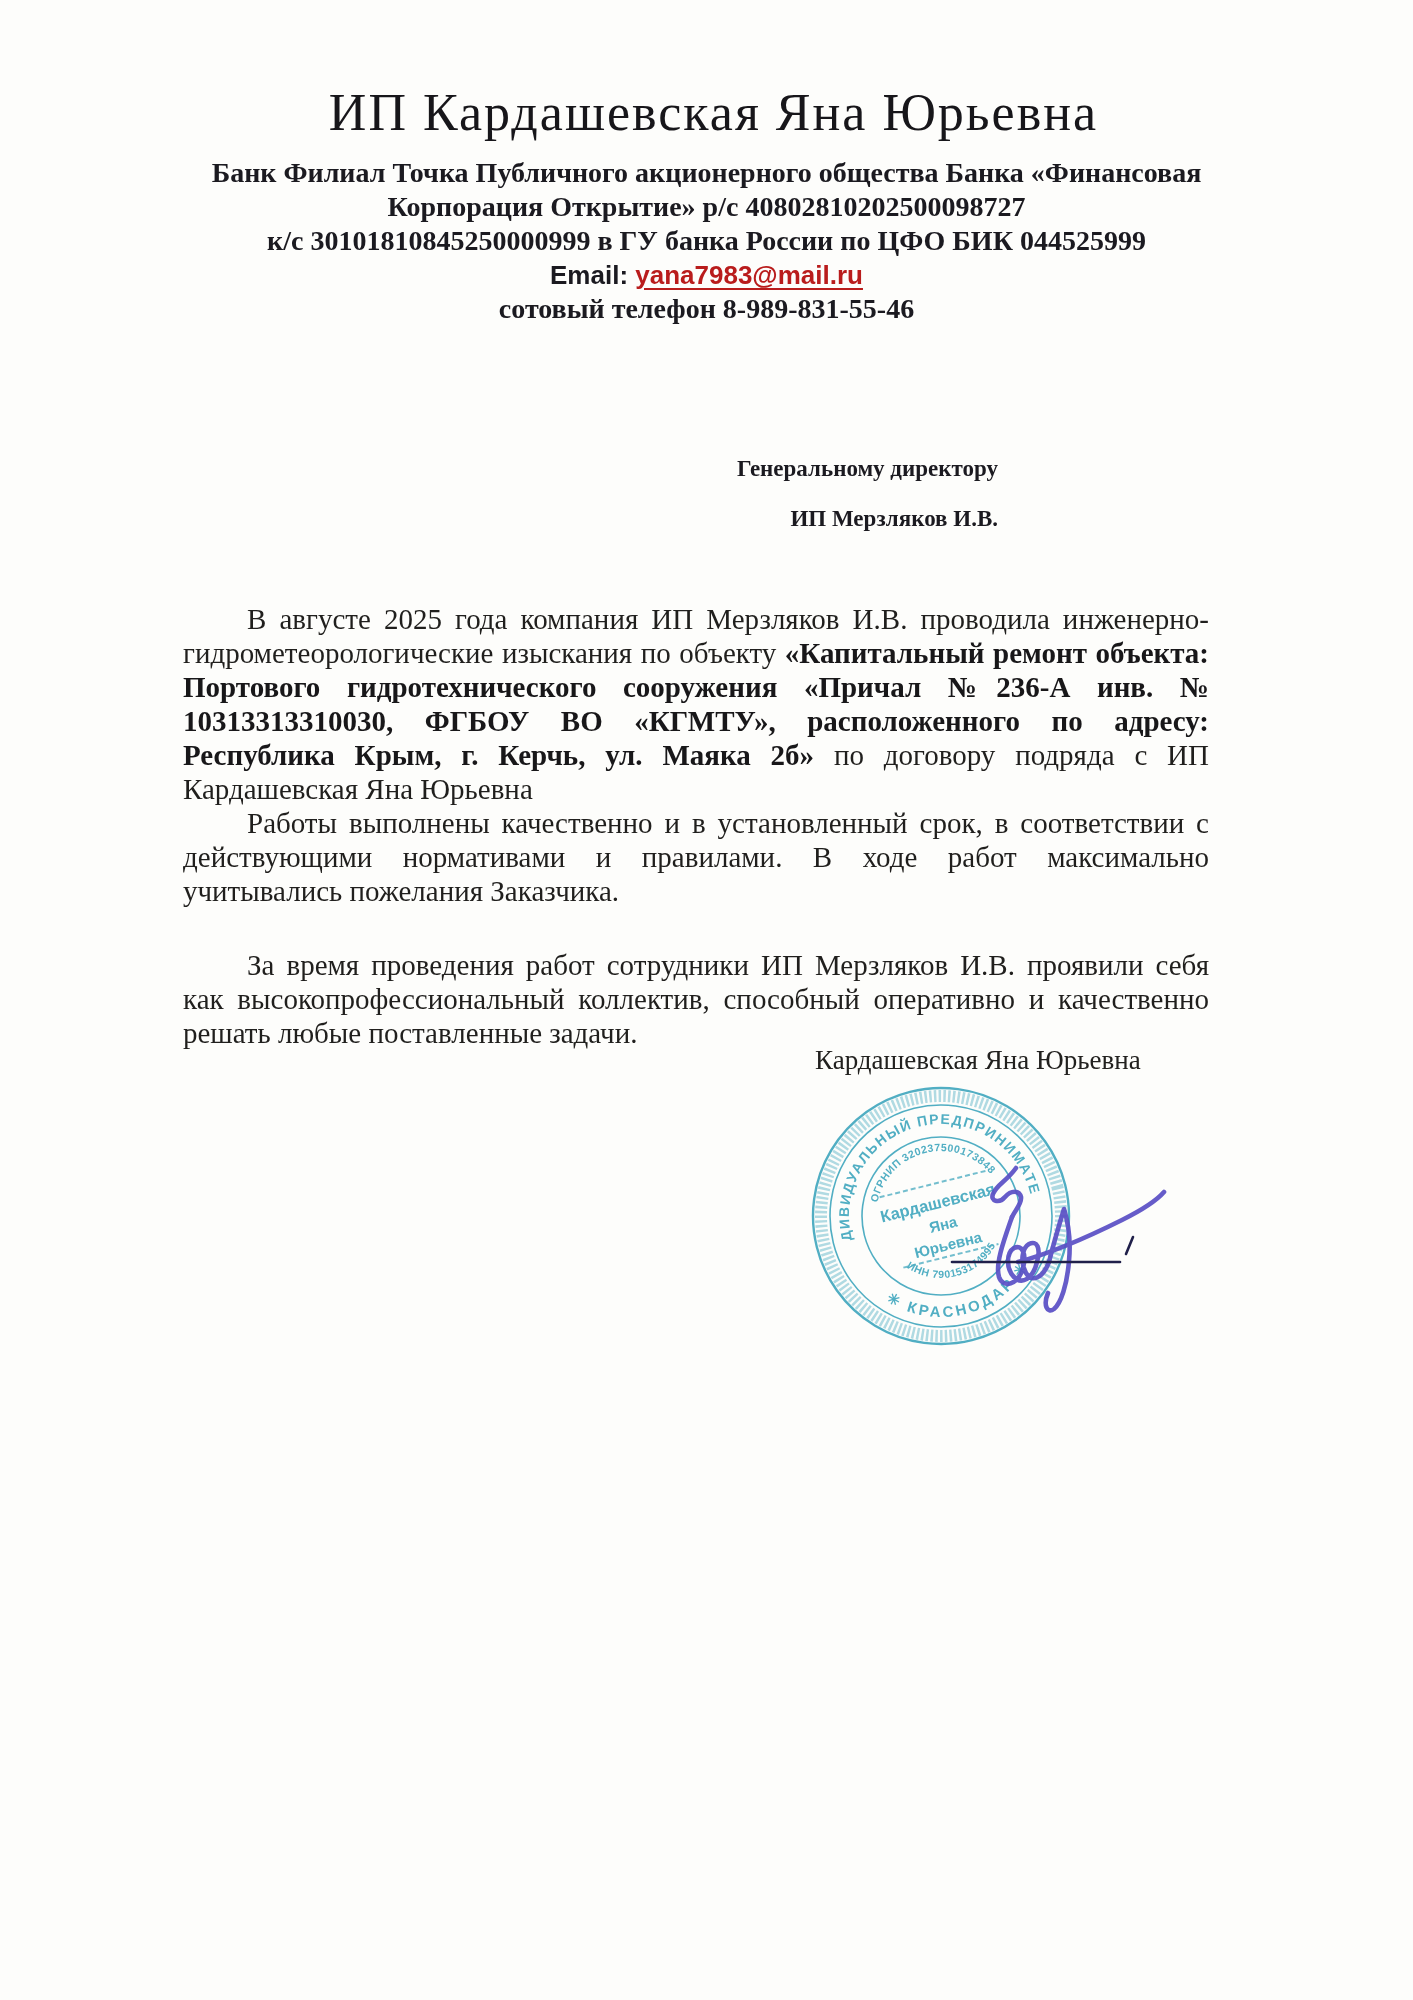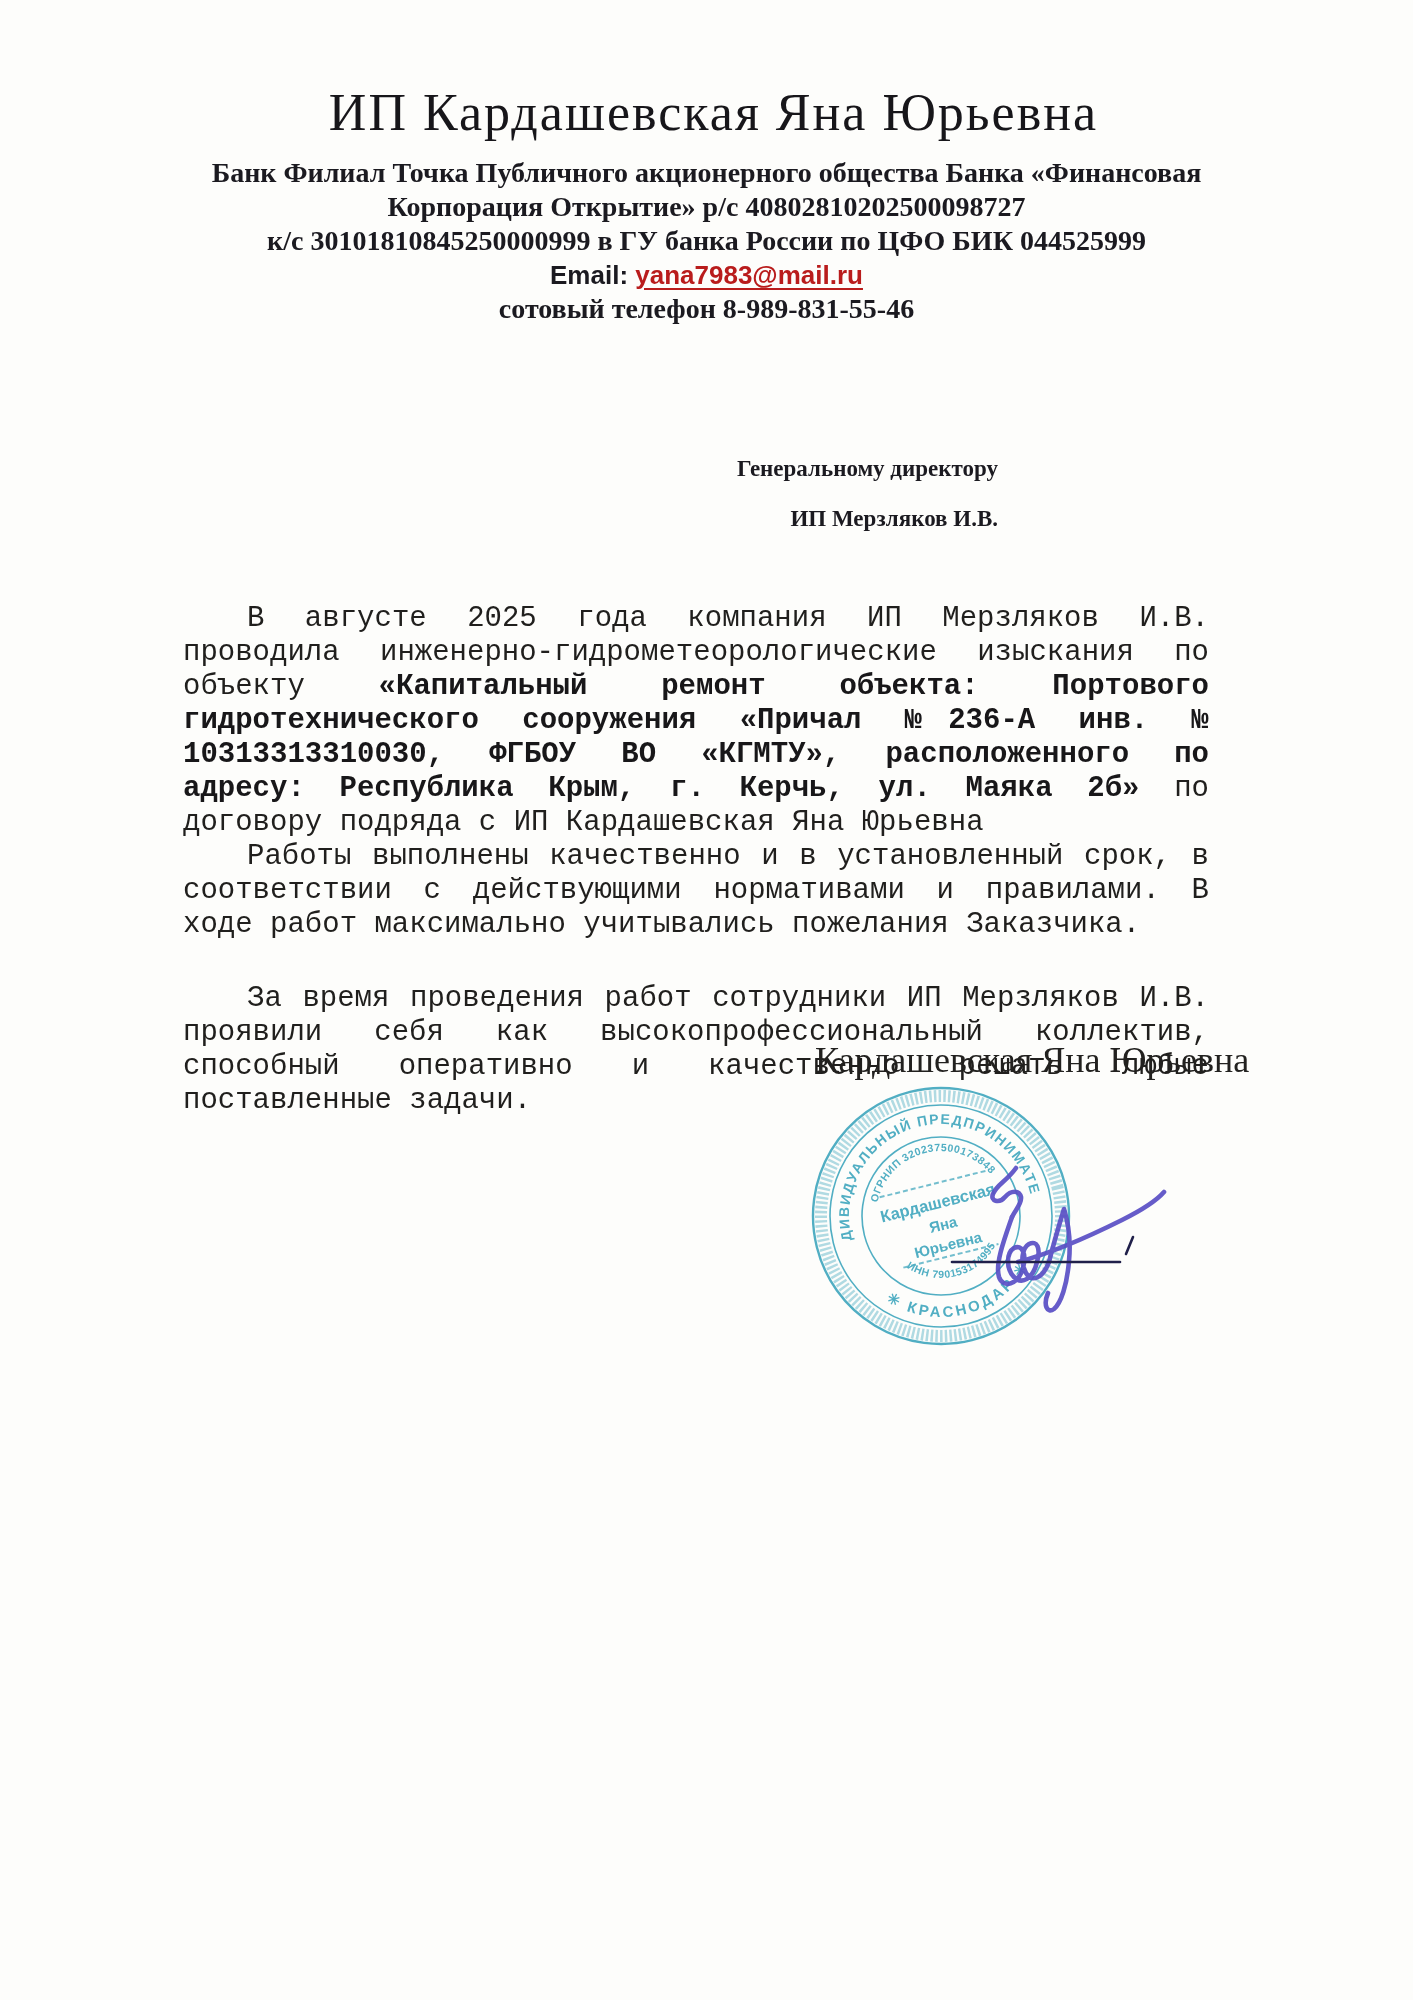--- a/index.html
+++ b/index.html
@@ -38,29 +38,29 @@
   
   .addressee{
     position:absolute;top:444px;right:415px;
     text-align:right;
     font-size:23px;font-weight:bold;line-height:50px;color:#1b1a20;
     white-space:nowrap;
   }
   
   .body-text{
     position:absolute;left:183px;top:602px;width:1026px;
-    font-size:29px;line-height:34px;text-align:justify;color:#201f1d;font-family:Liberation Mono, monospace;
+    font-size:29px;line-height:34px;text-align:justify;color:#201f1d;
   }
   .body-text p{margin:0;text-indent:64px;}
   .body-text p.gap{margin-top:40px;}
   .body-text b{color:#181719;}
   
   .sign-name{
     position:absolute;left:815px;top:1044px;
-    font-size:36px;line-height:32px;color:#22211f;white-space:nowrap;
+    font-size:27px;line-height:32px;color:#22211f;white-space:nowrap;
   }
   .stamp-wrap{
     position:absolute;left:760px;top:1040px;width:420px;height:340px;
   }
   .stamp-wrap svg{display:block;}
   .stamp-g{opacity:.88;}
   .stamp-g text{font-family:"Liberation Sans", sans-serif;font-weight:bold;}
 </style>
 </head>
 <body>

